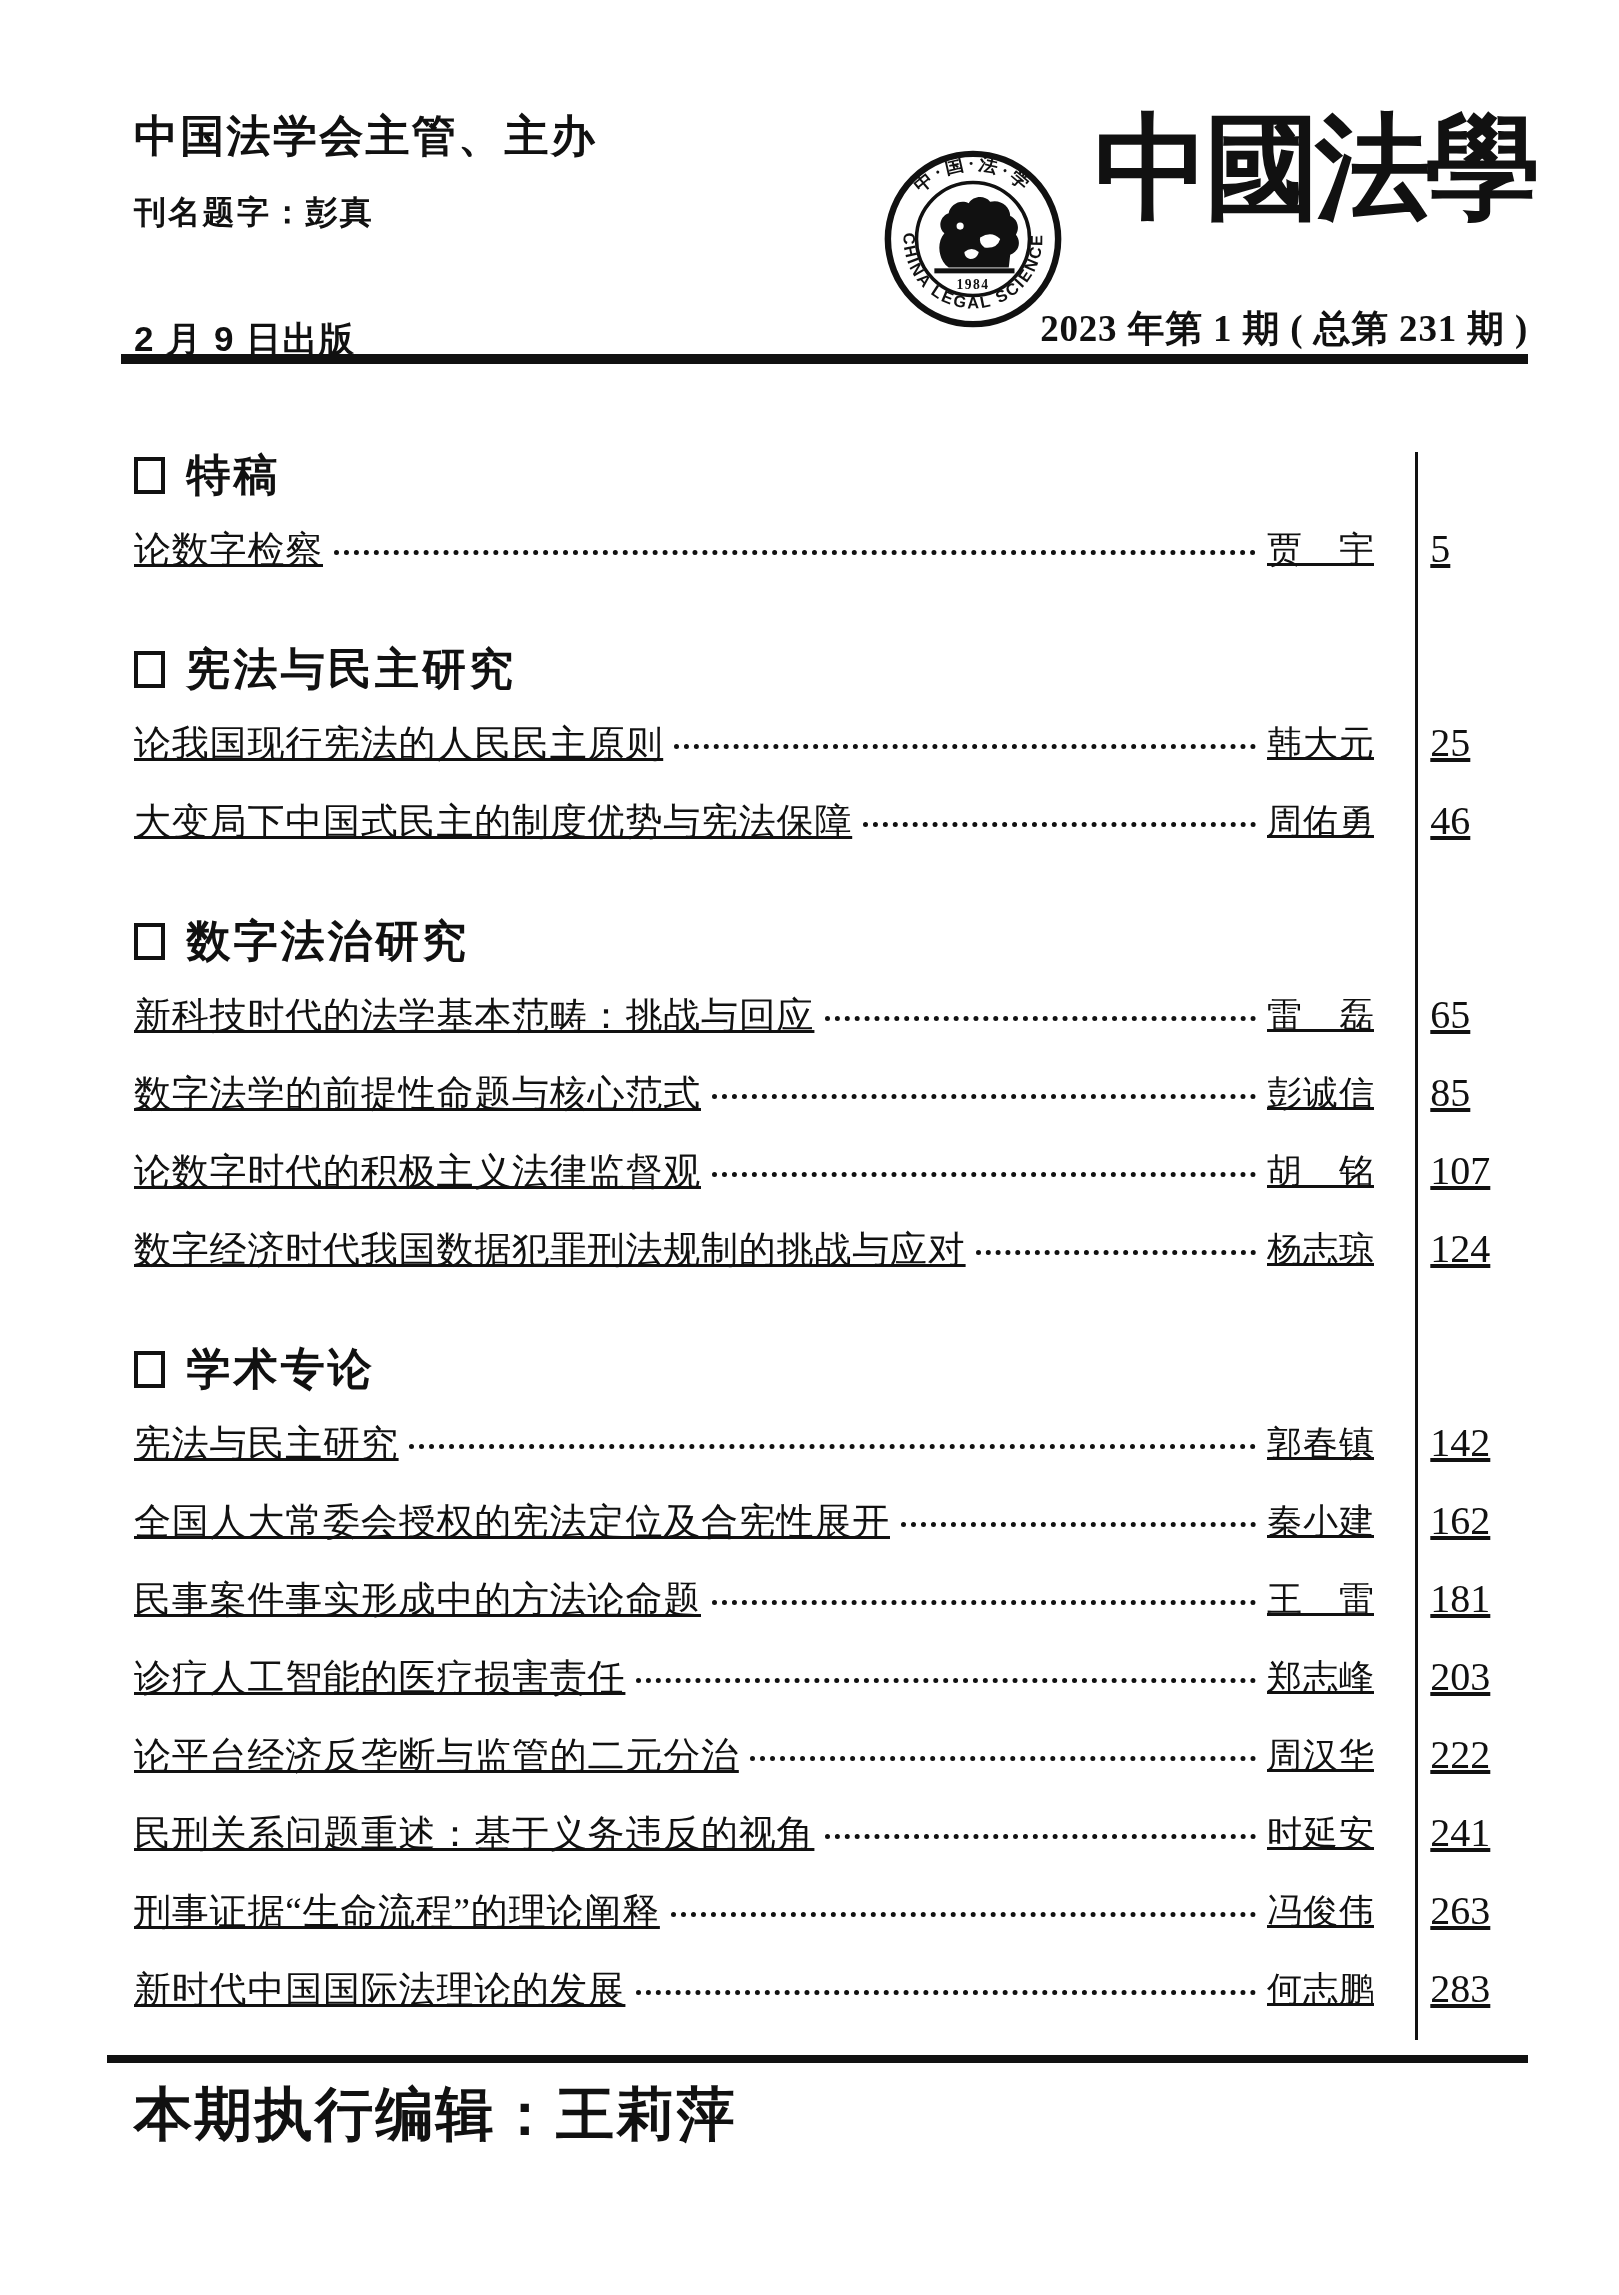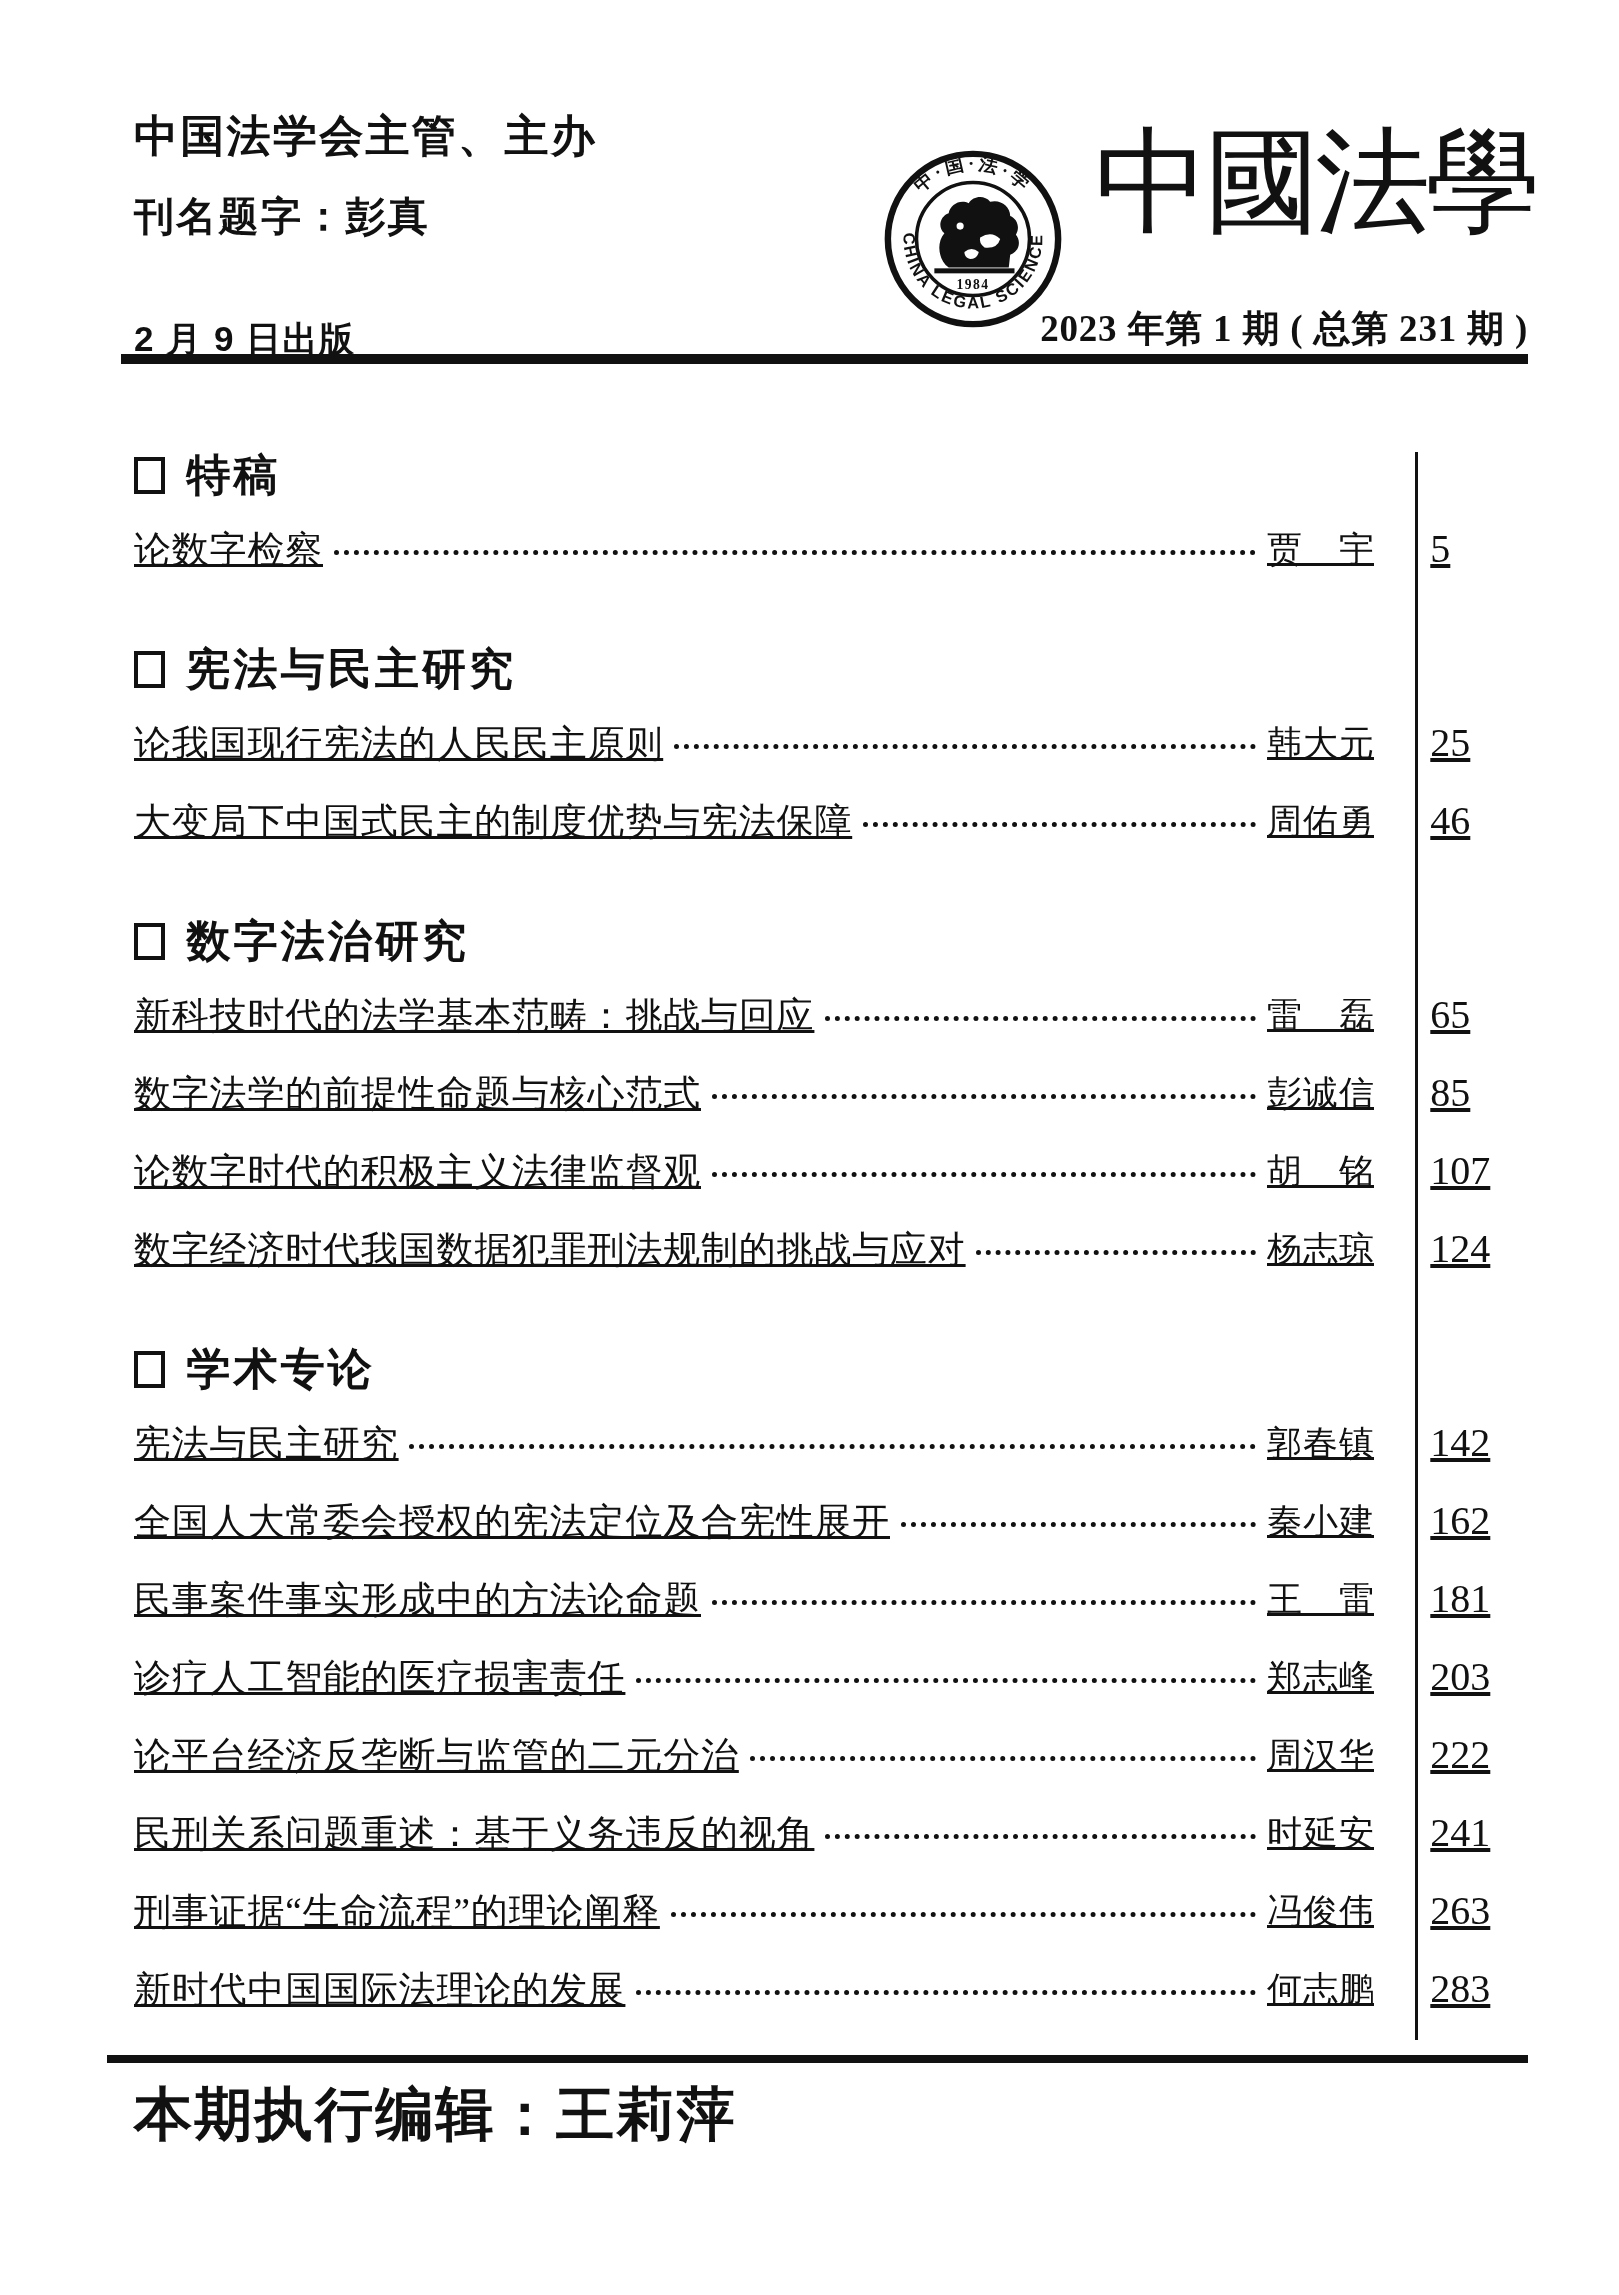--- a/index.html
+++ b/index.html
@@ -18,34 +18,34 @@
   
   .hdr-supervisor {
     position: absolute; left: 134px; top: 114px;
     font-family: "Liberation Sans", "DejaVu Sans", sans-serif;
     font-weight: bold; font-size: 44px; line-height: 1; letter-spacing: 2.3px;
     white-space: nowrap;
   }
   .hdr-calligrapher {
     position: absolute; left: 134px; top: 196px;
     font-family: "Liberation Sans", "DejaVu Sans", sans-serif;
-    font-weight: bold; font-size: 40px; line-height: 1; letter-spacing: 2.3px;
+    font-weight: bold; font-size: 32px; line-height: 1; letter-spacing: 2.3px;
     white-space: nowrap;
   }
   .hdr-pubdate {
     position: absolute; left: 134px; top: 321px;
     font-family: "Liberation Sans", "DejaVu Sans", sans-serif;
     font-weight: bold; font-size: 35px; line-height: 1; letter-spacing: 1.5px;
     white-space: nowrap;
     text-align: right;
   }
   .journal-title {
-    position: absolute; right: 83px; top: 123px;
+    position: absolute; right: 83px; top: 109px;
     font-family: "Liberation Serif", "DejaVu Serif", serif;
-    font-weight: normal; font-size: 115px; line-height: 1.05;
+    font-weight: bold; font-size: 115px; line-height: 1.05;
     letter-spacing: -4.6px; white-space: nowrap;
   }
   .issue-line {
     position: absolute; right: 91px; top: 310px;
     font-weight: bold; font-size: 37px; line-height: 1; letter-spacing: 0.8px;
     white-space: nowrap;
   }
   .logo { position: absolute; left: 880px; top: 146px; width: 186px; height: 186px; }
   .header-rule {
     position: absolute; left: 121px; right: 91px; top: 354px;

